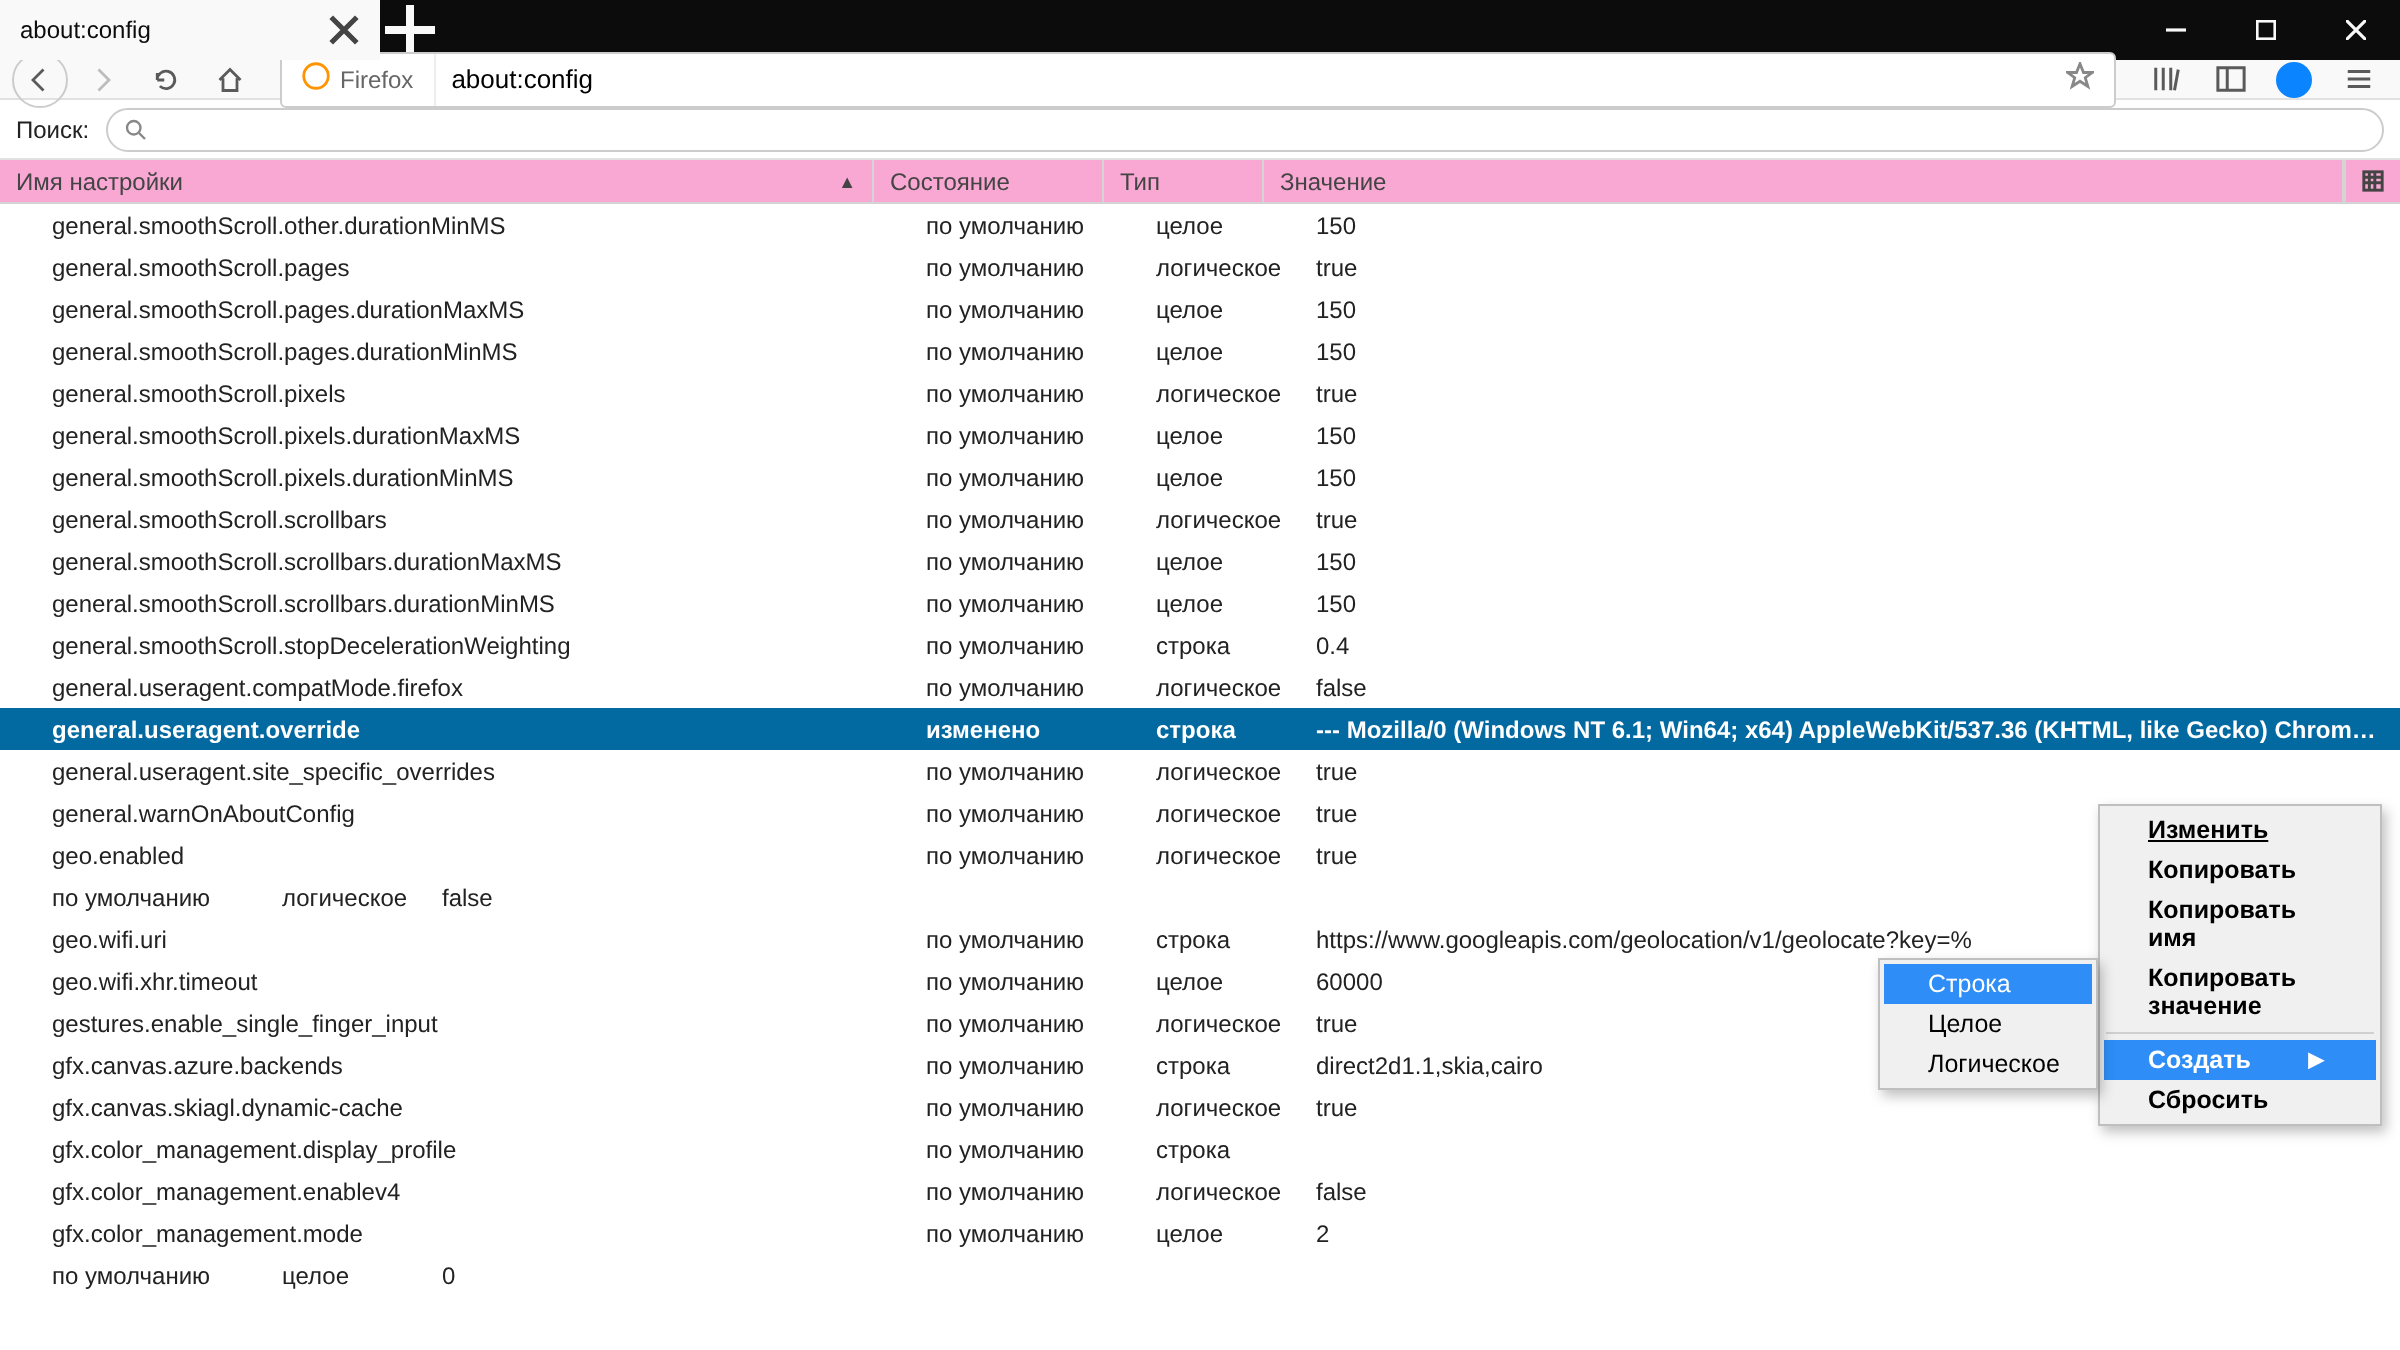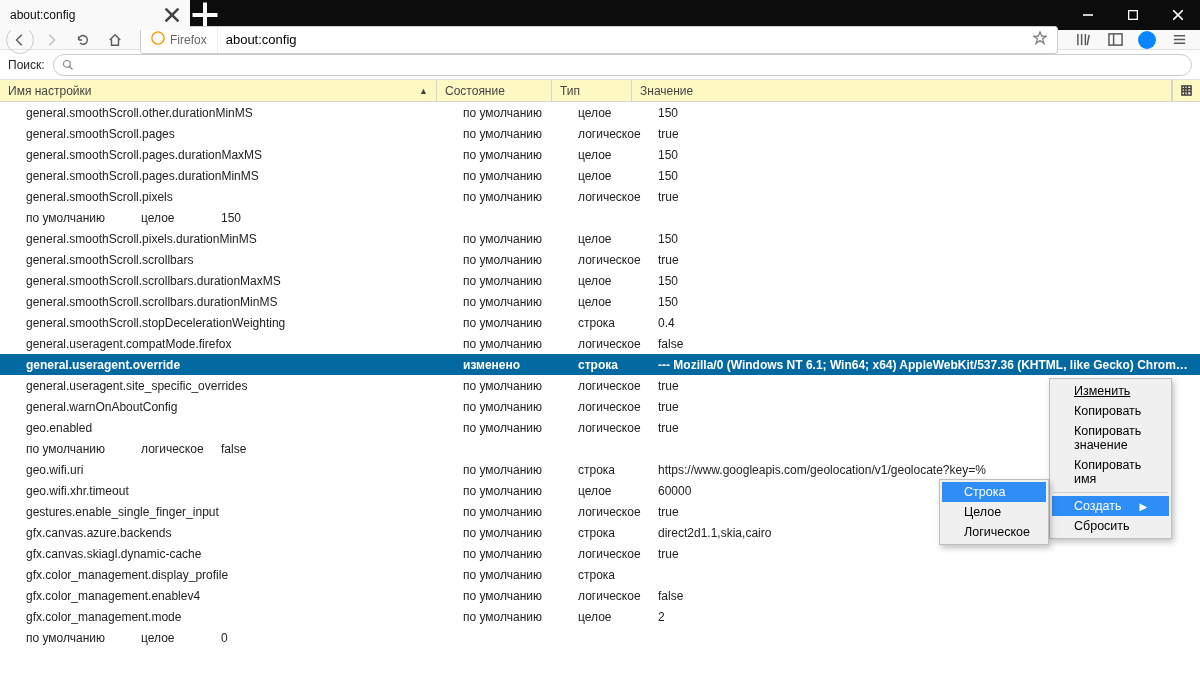--- a/index.html
+++ b/index.html
@@ -26,21 +26,21 @@
   .urlbar .star { padding: 0 10px; color: #888; cursor: pointer; }
   .blue-circle { width: 18px; height: 18px; border-radius: 50%; background: #0a84ff; display: inline-block; }
 
   
   .searchbar { height: 30px; display: flex; align-items: center; padding: 4px 8px; border-bottom: 1px solid #e1e1e2; gap: 8px; }
   .searchbar label { font-size: 12px; color: #222; }
   .searchbar .searchbox { flex: 1; height: 22px; border: 1px solid #ccc; border-radius: 11px; display: flex; align-items: center; padding: 0 8px; gap: 6px; color: #888; }
   .searchbar .searchbox svg { width: 12px; height: 12px; }
 
   
-  .thead { display: flex; height: 22px; border-bottom: 1px solid #d4d4d4; background: #fef9c3; color: #444; font-size: 12px; }
+  .thead { display: flex; height: 22px; border-bottom: 1px solid #d4d4d4; background: #f9a8d4; color: #444; font-size: 12px; }
   .thead .th { display: flex; align-items: center; padding: 0 8px; border-right: 1px solid #d4d4d4; cursor: pointer; }
   .thead .th:last-child { border-right: none; }
   .th-name { flex: 0 0 437px; justify-content: space-between; }
   .th-state { flex: 0 0 115px; }
   .th-type { flex: 0 0 80px; }
   .th-value { flex: 1; }
   .th-gear { flex: 0 0 22px; justify-content: center; border-left: 1px solid #d4d4d4; }
   .sort-arrow { font-size: 9px; }
 
   
@@ -53,21 +53,21 @@
   .row .c-value { flex: 1; }
   .row.selected { background: #0369a1; color: #fff; font-weight: 700; }
 
   
   .ctxmenu { position: absolute; background: #f0f0f0; border: 1px solid #bfbfbf; box-shadow: 2px 3px 6px rgba(0,0,0,0.25); font-size: 12.5px; padding: 2px; }
   .ctxmenu .item { padding: 3px 26px 3px 22px; cursor: default; display: flex; align-items: center; justify-content: space-between; }
   .ctxmenu .item.sel { background: #2e8df6; color: #fff; }
   .ctxmenu .sep { height: 1px; background: #d0d0d0; margin: 3px 1px; }
   .ctxmenu .item .arrow { font-size: 10px; margin-left: 18px; }
   .ctxmenu .item .ul { text-decoration: underline; }
-  #menu-main { top: 378px; left: 1049px; width: 123px; }
+  #menu-main { top: 402px; left: 1049px; width: 142px; font-weight: bold; }
   #menu-sub  { top: 479px; left: 939px; width: 110px; }
 
   svg { stroke: currentColor; fill: none; stroke-width: 1.6; }
 </style>
 </head>
 <body>
 
 <div class="titlebar">
   <div class="tab">
     <span class="tab-title">about:config</span>
@@ -217,20 +217,21 @@
       <div class="c c-type">целое</div>
       <div class="c c-value">150</div>
     </div>
     <div class="row">
       <div class="c c-name">general.smoothScroll.pixels</div>
       <div class="c c-state">по умолчанию</div>
       <div class="c c-type">логическое</div>
       <div class="c c-value">true</div>
     </div>
     <div class="row">
+      <div class="c c-name">general.smoothScroll.pixels.durationMaxMS</div>
       <div class="c c-state">по умолчанию</div>
       <div class="c c-type">целое</div>
       <div class="c c-value">150</div>
     </div>
     <div class="row">
       <div class="c c-name">general.smoothScroll.pixels.durationMinMS</div>
       <div class="c c-state">по умолчанию</div>
       <div class="c c-type">целое</div>
       <div class="c c-value">150</div>
     </div>
@@ -349,24 +350,24 @@
   </div>
 
 <div class="ctxmenu" id="menu-main">
   <div class="item">
       <span><span class="ul">Изменить</span></span>
     </div>
   <div class="item">
       <span>Копировать</span>
     </div>
   <div class="item">
+      <span>Копировать имя</span>
+    </div>
+  <div class="item">
       <span>Копировать значение</span>
-    </div>
-  <div class="item">
-      <span>Копировать имя</span>
     </div>
   <div class="sep"></div>
   <div class="item sel">
       <span>Создать</span>
       <span class="arrow">▶</span>
     </div>
   <div class="item">
       <span>Сбросить</span>
     </div>
 </div>

